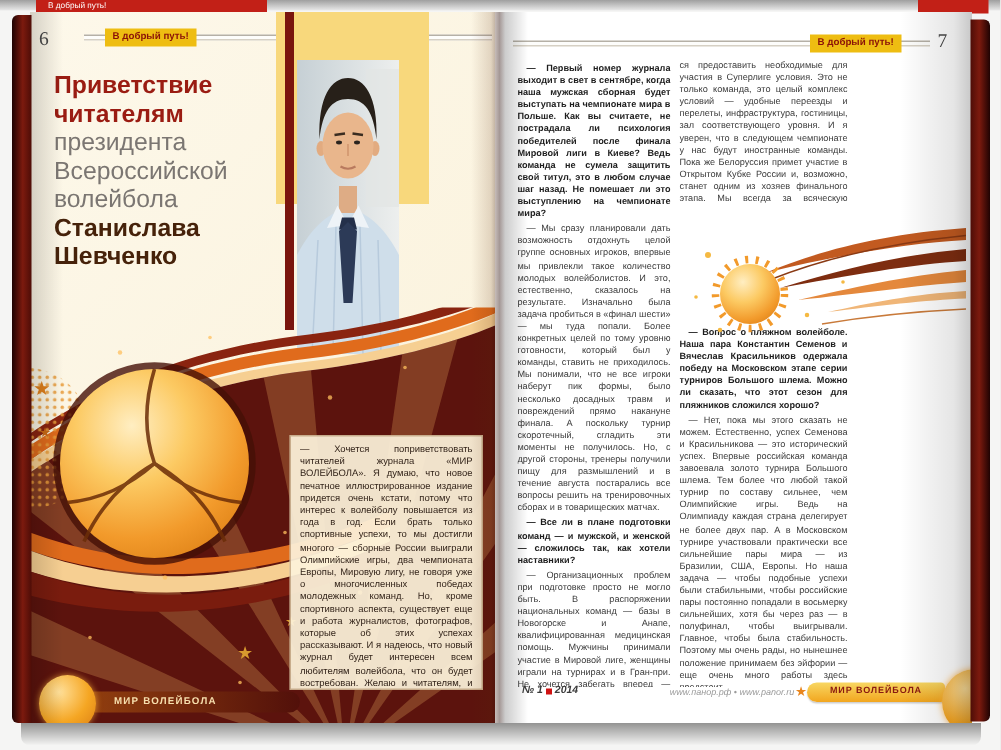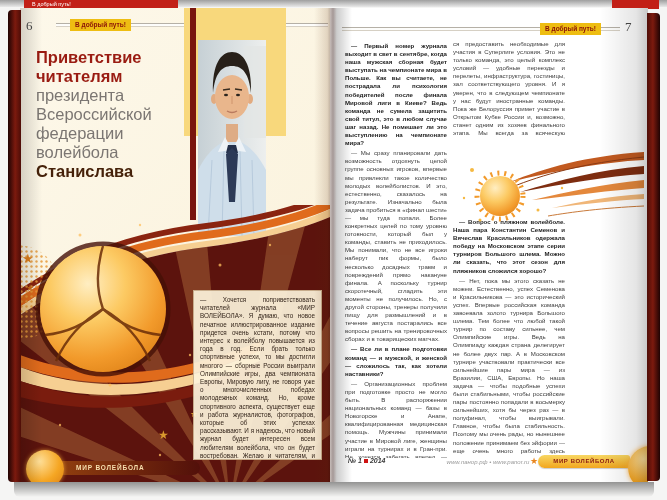--- a/index.html
+++ b/index.html
@@ -125,25 +125,25 @@
     </svg>
 
     <div class="abs title-block">
       <div>
           <div class="tline t-red bold">Приветствие</div>
           <div class="tline t-red bold">читателям</div>
         </div>
       <div>
           <div class="tline t-gray bold">президента</div>
           <div class="tline t-gray bold">Всероссийской</div>
-          <div class="tline t-gray bold">федерации</div>
           <div class="tline t-gray bold">волейбола</div>
         </div>
       <div>
           <div class="tline t-brown bold">Станислава</div>
+          <div class="tline t-brown bold">Шевченко</div>
         </div>
     </div>
 
     <svg class="abs deco" viewBox="0 0 310 277" preserveAspectRatio="none">
       <defs>
         <radialGradient id="ballGrad" cx="0.38" cy="0.3" r="0.85">
           <stop offset="0" stop-color="#ffeec2"></stop>
             <stop offset="0.35" stop-color="#fcca63"></stop>
           <stop offset="0.7" stop-color="#f29a2b"></stop>
             <stop offset="1" stop-color="#d97b12"></stop>

